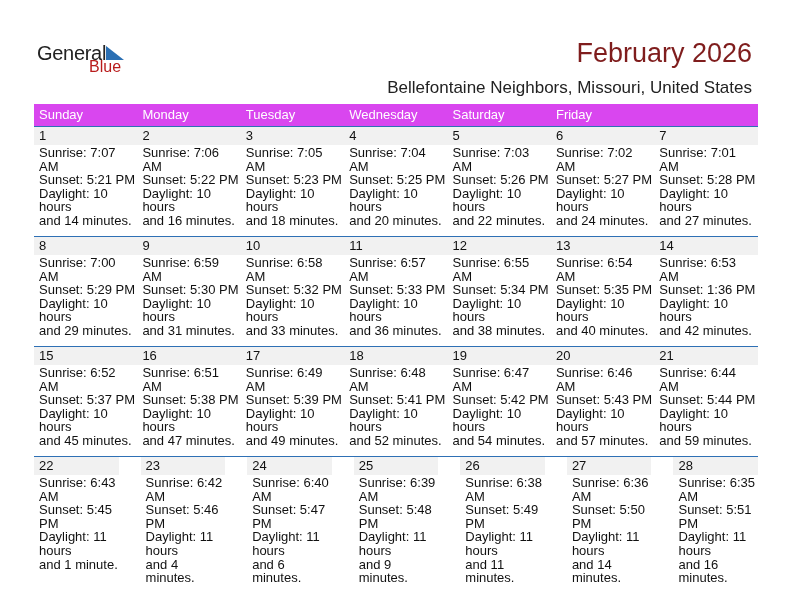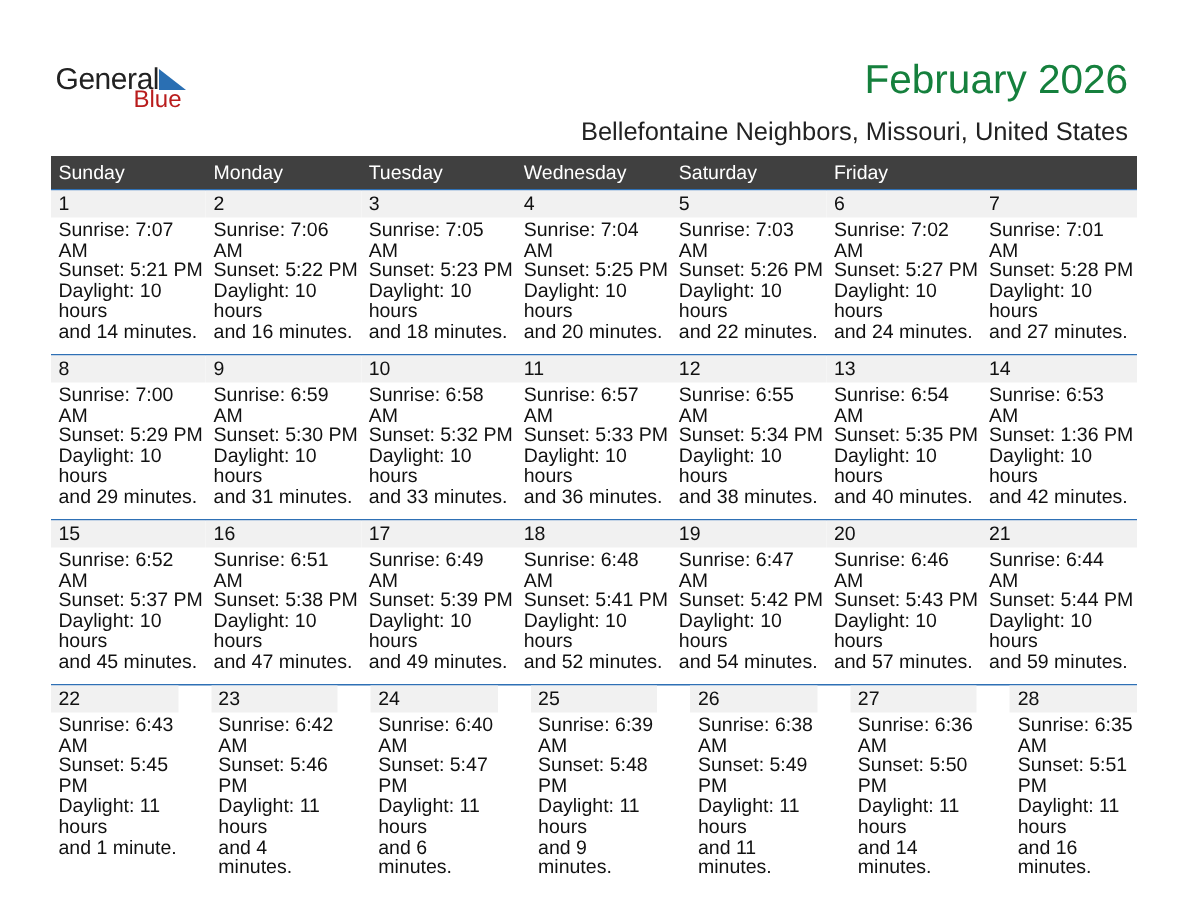--- a/index.html
+++ b/index.html
@@ -1,23 +1,23 @@
 <!DOCTYPE html>
 <html><head>
 <meta charset="utf-8">
 <style>
   html, body { margin:0; padding:0; background:#fff; }
   body { width:792px; height:612px; position:relative; font-family:"Liberation Sans", sans-serif; color:#222; overflow:hidden; }
   .logo { position:absolute; left:37px; top:42px; width:100px; height:40px; }
   .logo .general { position:absolute; left:0; top:0; font-size:20px; color:#222; letter-spacing:-0.3px;text-align:right; }
   .logo .blue { position:absolute; left:52px; top:16px; font-size:16px; color:#b91c1c; }
   .logo .tri { position:absolute; left:69px; top:4px; width:0; height:0; border-left:18px solid #2a6fb3; border-top:14px solid transparent; }
-  .title { position:absolute; right:40px; top:38px; font-size:27px; color:#15803d; }
+  .title { position:absolute; right:40px; top:38px; font-size:27px; color:#7f1d1d; }
   .subtitle { position:absolute; right:40px; top:78px; font-size:17px; color:#222; }
-  .header-row { position:absolute; left:34px; top:104px; width:724px; height:22px; background:#404040; display:flex; }
+  .header-row { position:absolute; left:34px; top:104px; width:724px; height:22px; background:#d946ef; display:flex; }
   .header-row .hd { width:103.4px; color:#fff; font-size:13px; line-height:22px; padding-left:5px; box-sizing:border-box; }
   .week { position:absolute; left:34px; width:724px; display:flex; border-top:1px solid #2e70b5; }
   .day { width:103.4px; box-sizing:border-box; }
   .day .num { background:#f1f1f1; font-size:13px; line-height:18px; height:18px; padding-left:5px; color:#111; }
   .day .info { font-size:13px; line-height:13.6px; padding-left:5px; padding-top:1px; color:#111; }
 </style>
 </head>
 <body>
 
 <div class="logo">

